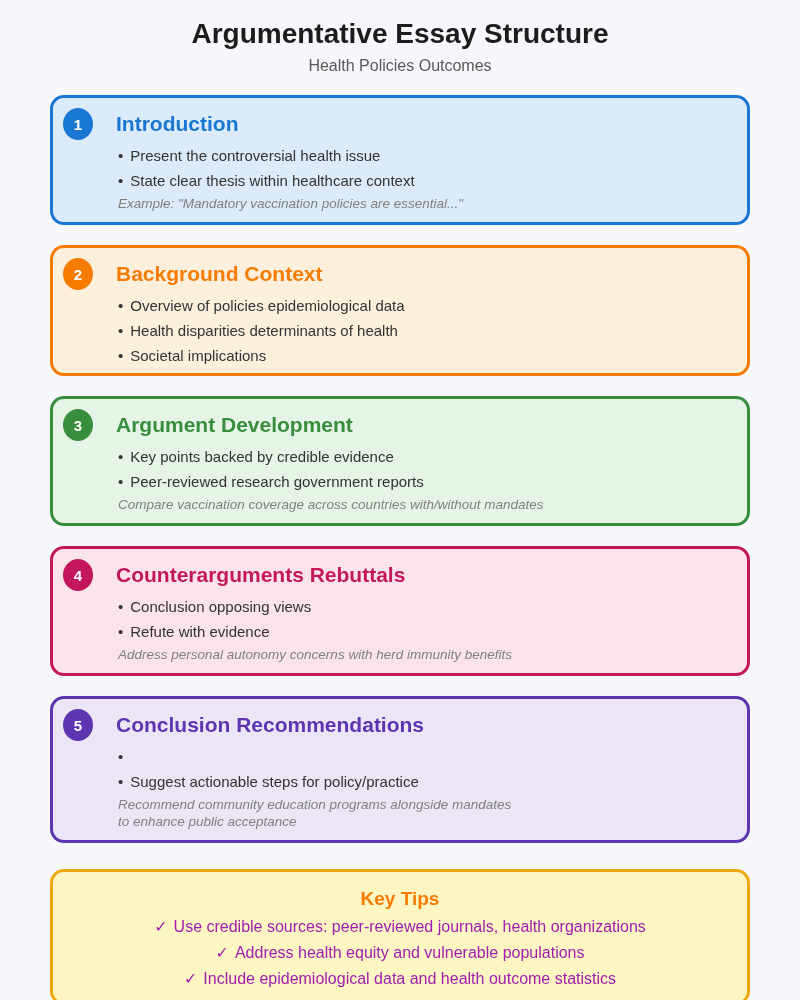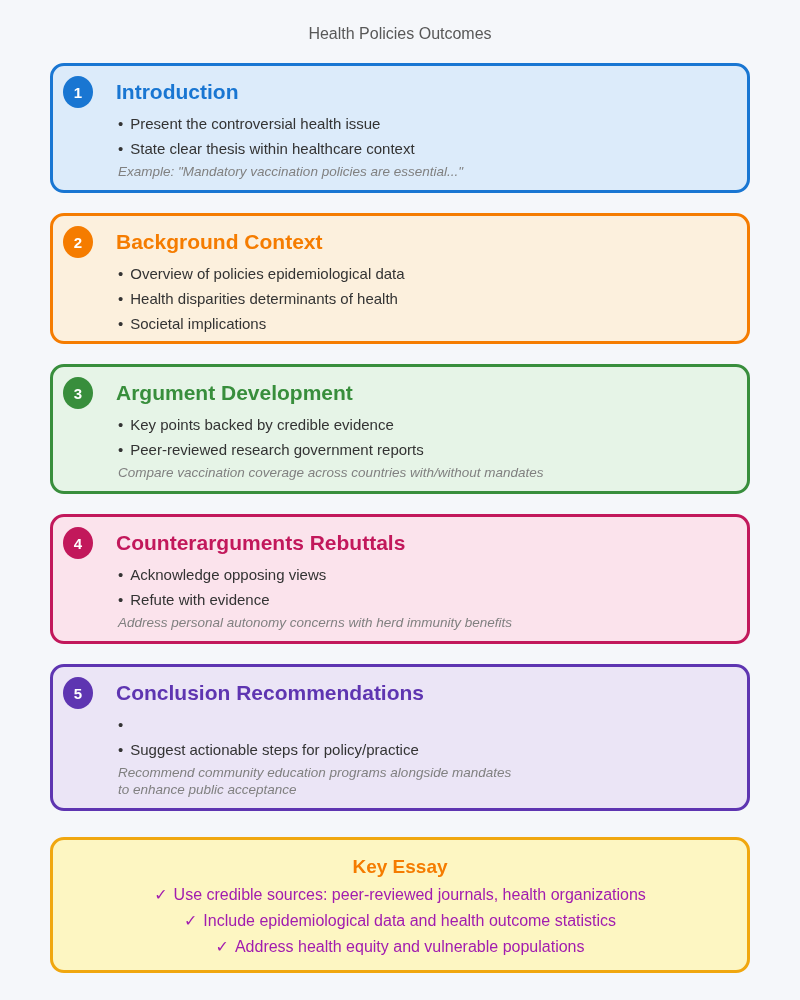--- a/index.html
+++ b/index.html
@@ -103,20 +103,21 @@
     color: #a21caf;
     line-height: 18px;
     margin-top: 8px;
   }
   .tip .check { margin-right: 6px; }
 </style>
 </head>
 <body>
 
 <header>
+  <h1 class="page-title">Argumentative Essay Structure</h1>
   <p class="page-subtitle">Health Policies Outcomes</p>
 </header>
 
 <main id="sections">
   <section class="card" style="--accent: #1976d2; --bg: #dcebfa;">
     <div class="card-head">
       <div class="badge">
           <span class="num">1</span>
         </div>
       <h2 class="card-title">Introduction</h2>
@@ -185,21 +186,21 @@
   <section class="card" style="--accent: #c2185b; --bg: #fbe3ec;">
     <div class="card-head">
       <div class="badge">
           <span class="num">4</span>
         </div>
       <h2 class="card-title">Counterarguments Rebuttals</h2>
     </div>
     <div class="bullets">
   <div class="bullet">
     <span class="dot">•</span>
-    <span class="btext">Acknowledge opposing views</span>
+    <span class="btext">Conclusion opposing views</span>
   </div>
 
   <div class="bullet">
     <span class="dot">•</span>
     <span class="btext">Refute with evidence</span>
   </div>
 </div>
     <div class="example">Address personal autonomy concerns with herd immunity benefits</div>
   </section>
 
@@ -219,27 +220,27 @@
     <span class="dot">•</span>
     <span class="btext">Suggest actionable steps for policy/practice</span>
   </div>
 </div>
     <div class="example">Recommend community education programs alongside mandates
 to enhance public acceptance</div>
   </section>
 </main>
 
 <section class="tips-card" id="tips-card" style="--accent: #f57c00; --border: #f0a70f; --bg: #fdf6c2;">
-  <h3 class="tips-title">Key Essay</h3>
+  <h3 class="tips-title">Key Tips</h3>
   <div id="tips-items">
   <div class="tip">
     <span class="check">✓</span><span class="ttext">Use credible sources: peer-reviewed journals, health organizations</span>
   </div>
 
   <div class="tip">
+    <span class="check">✓</span><span class="ttext">Address health equity and vulnerable populations</span>
+  </div>
+
+  <div class="tip">
     <span class="check">✓</span><span class="ttext">Include epidemiological data and health outcome statistics</span>
   </div>
-
-  <div class="tip">
-    <span class="check">✓</span><span class="ttext">Address health equity and vulnerable populations</span>
-  </div>
 </div>
 </section>
 
 </body></html>

